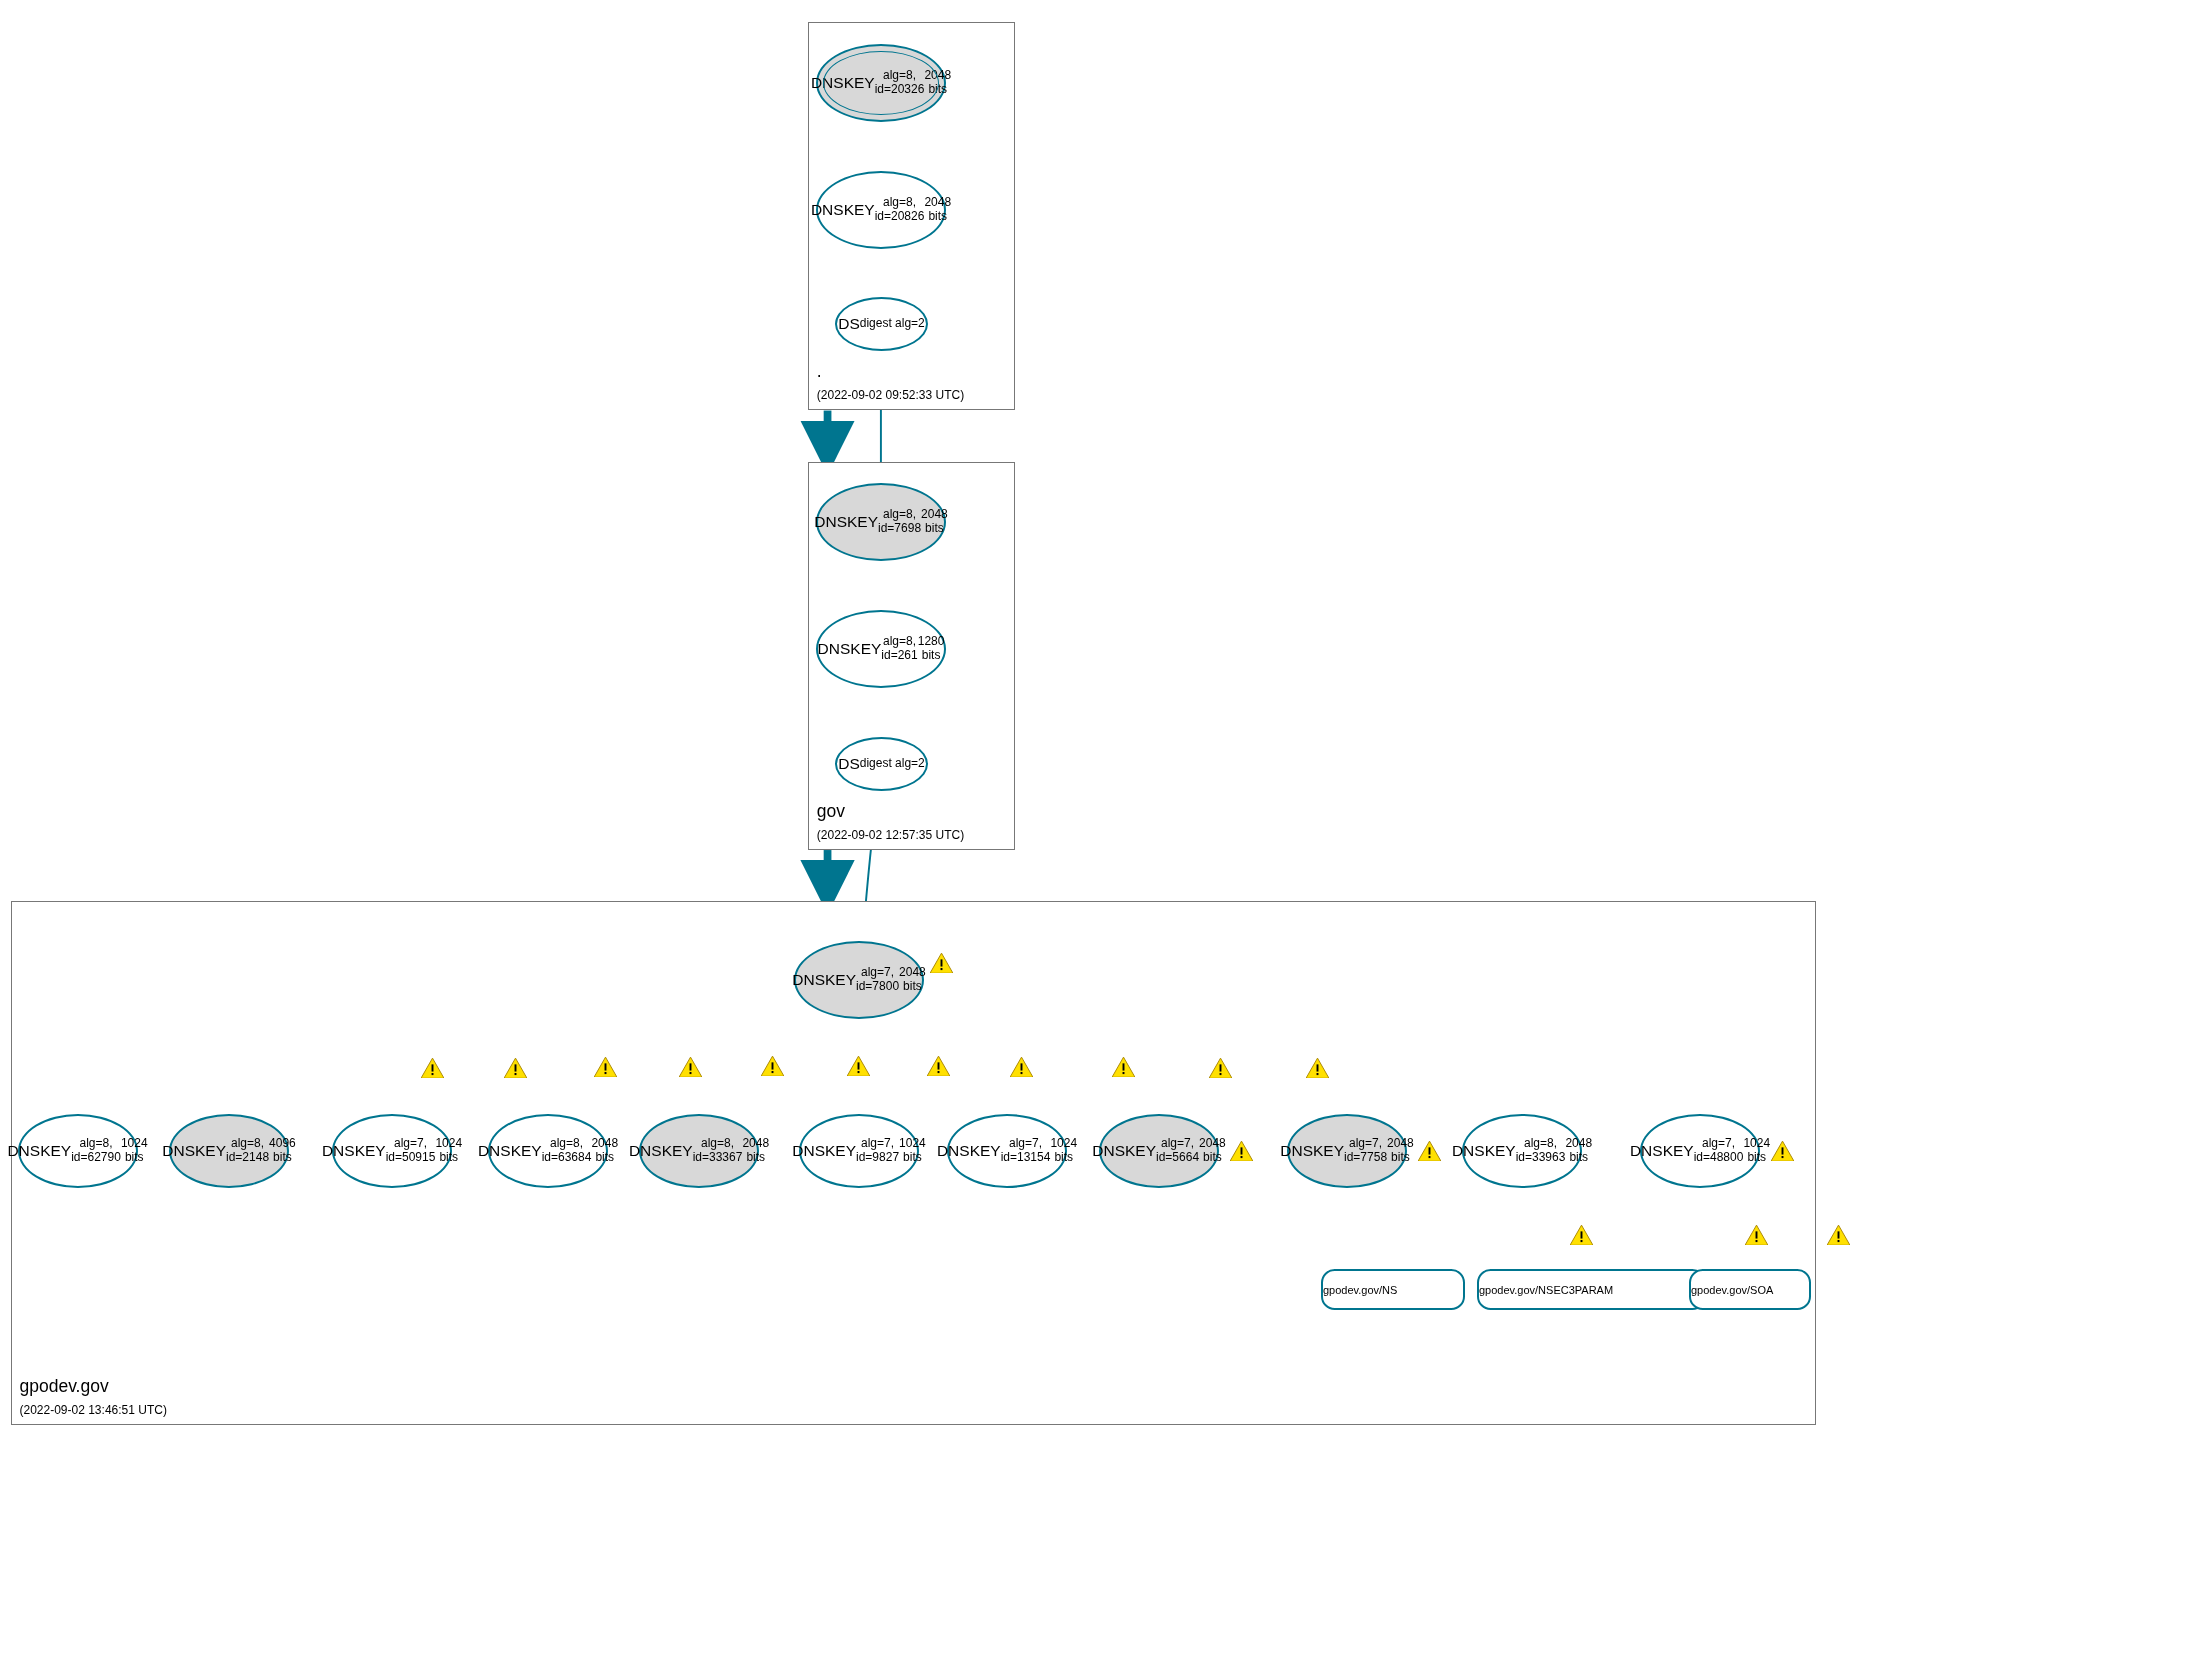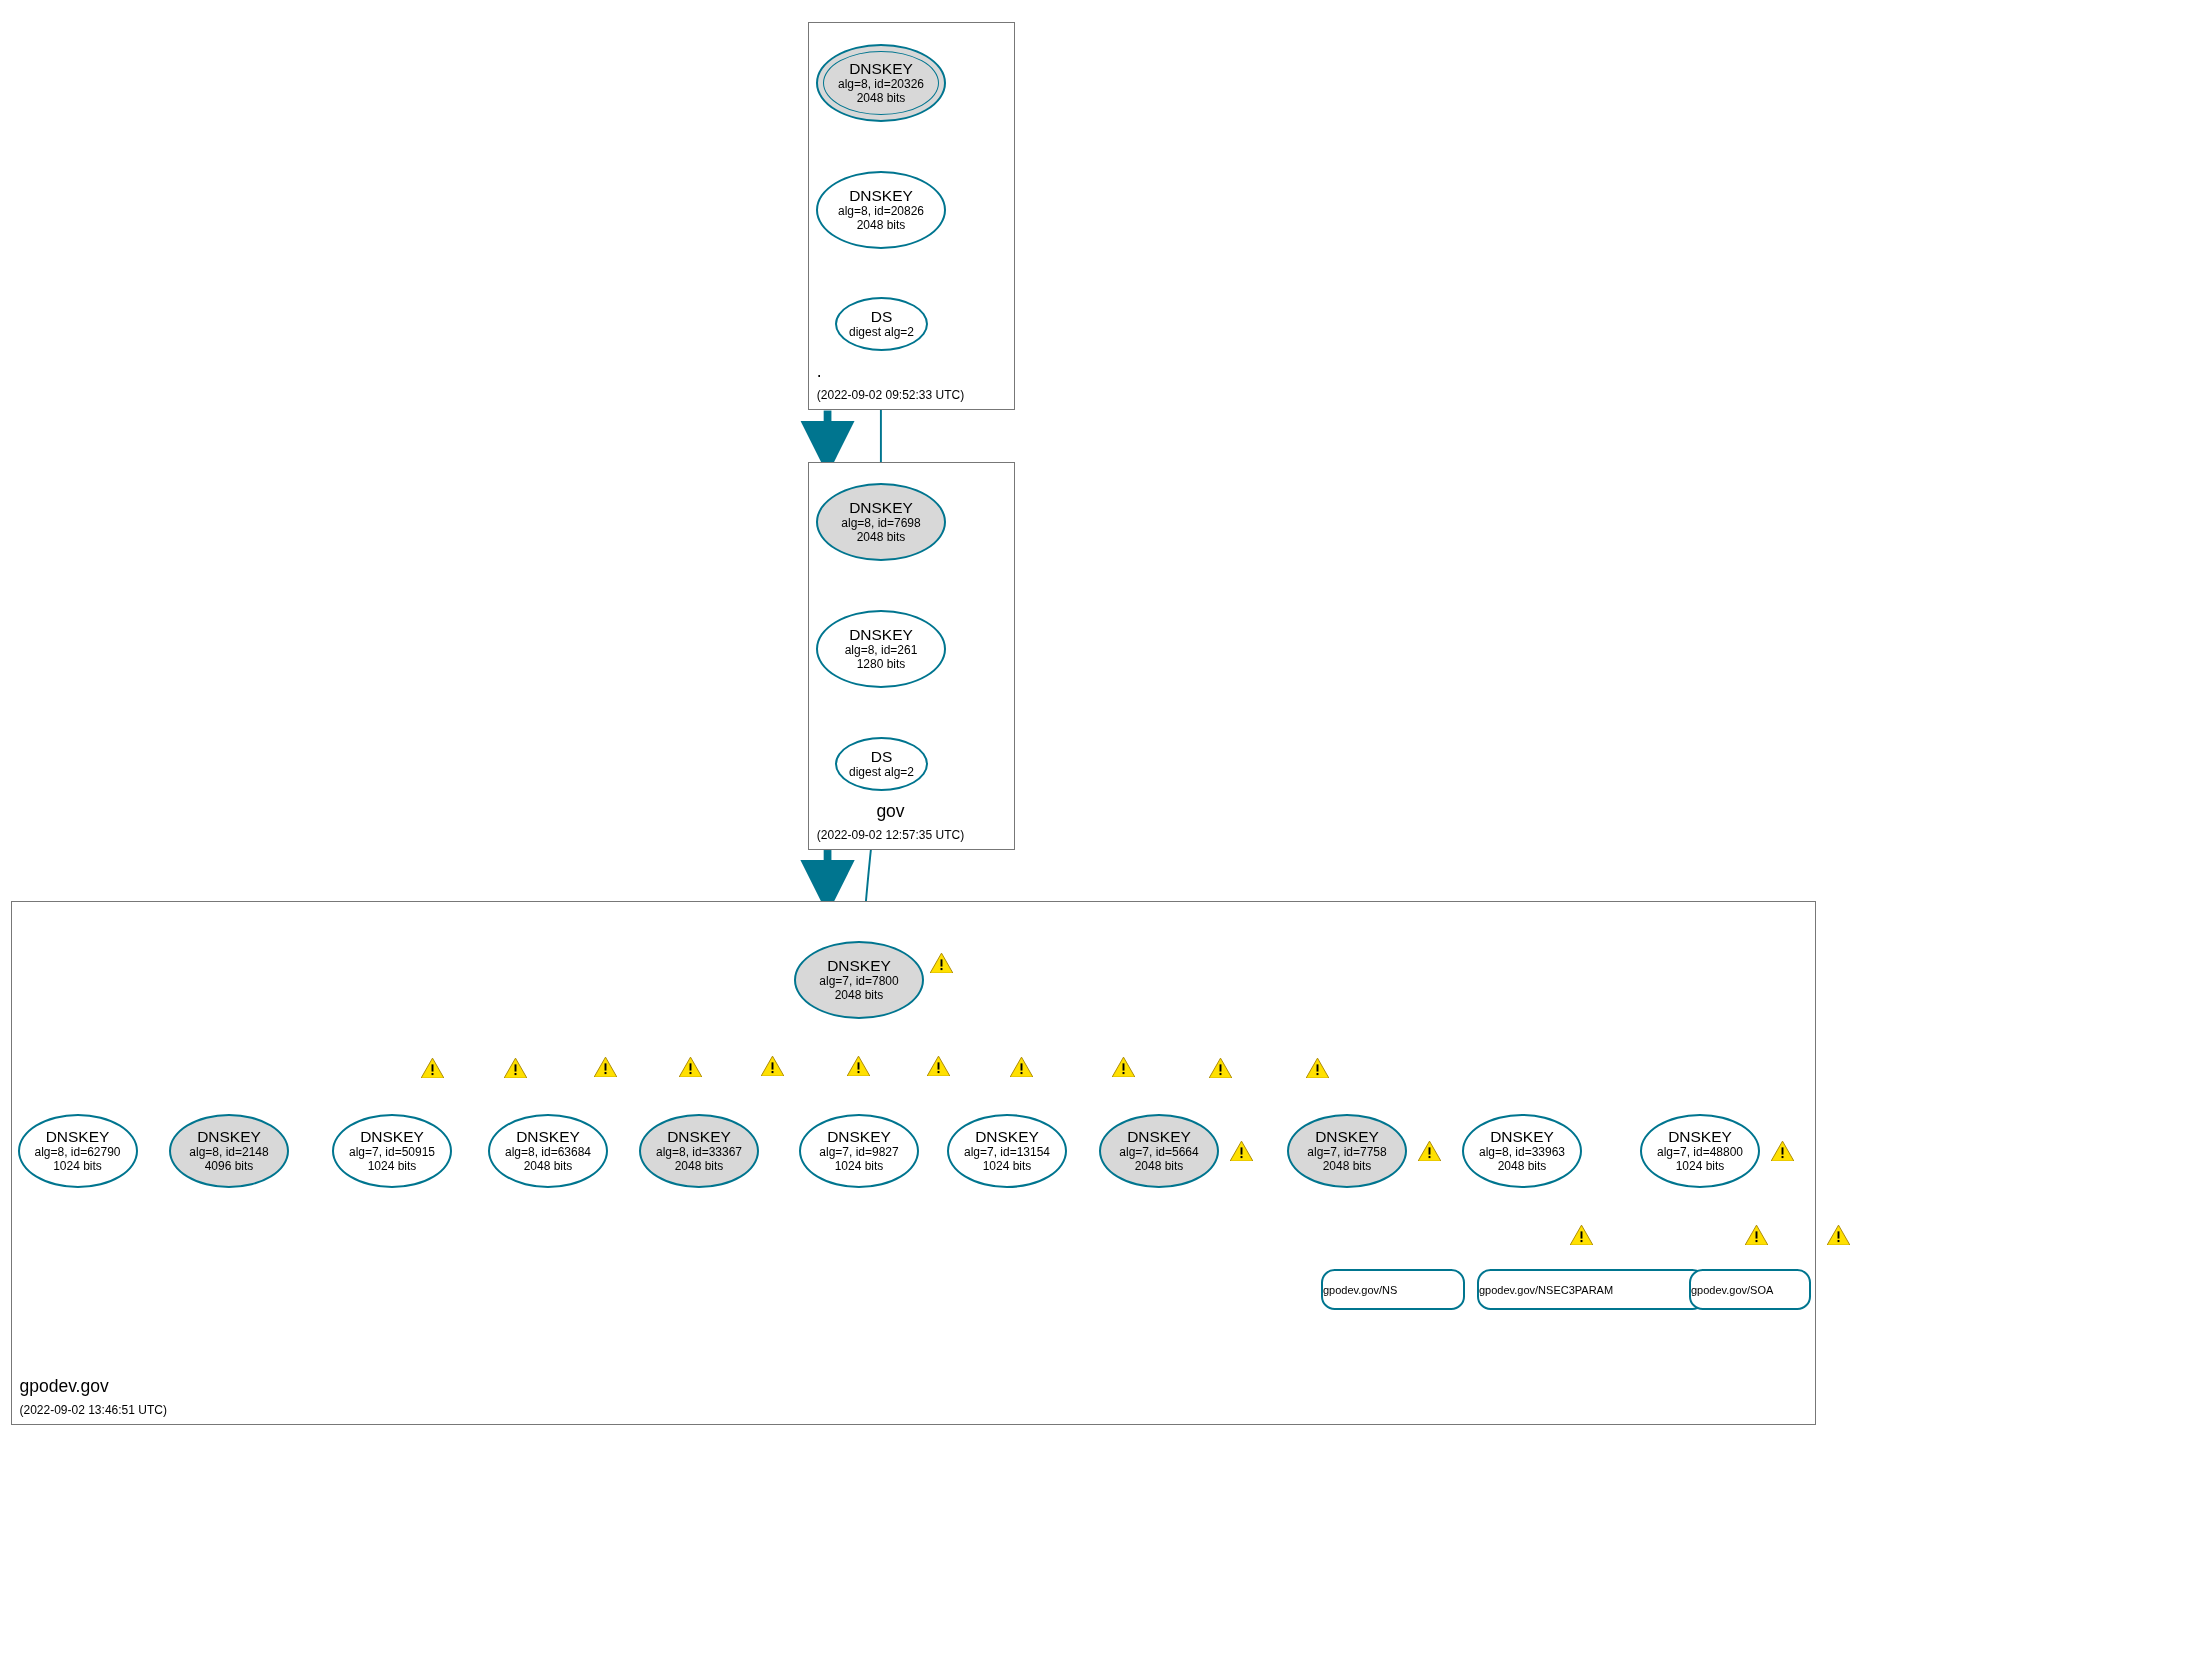--- a/index.html
+++ b/index.html
@@ -26,21 +26,21 @@
     line-height: 1.25;
   }
   .zone-label .zname { font-size: 17.5px; }
   .zone-label .zts   { font-size: 12px; }
   .node {
     position: absolute;
     border: 2.4px solid #00758f;
     border-radius: 50%;
     background: #ffffff;
     display: flex;
-    flex-direction: column;
+    flex-direction: row;
     align-items: center;
     justify-content: center;
     text-align: center;
     font-size: 13.6px;
     line-height: 1.15;
     color: #000;
     box-sizing: border-box;
   }
   .node.filled { background: #d8d8d8; }
   .node.double::after {
@@ -123,21 +123,21 @@
       <path d="M 1241.5 1165.1 C 1285 1151.1, 1285 1219, 1243.36 1205" stroke="#00758f" stroke-width="2" fill="none" marker-end="url(#arrow)"></path>
       <path d="M 1434.5 1165.1 C 1478 1151.1, 1478 1219, 1436.36 1205" stroke="#00758f" stroke-width="2" fill="none" marker-end="url(#arrow)"></path>
       <path d="M 1798.5 1165.1 C 1842 1151.1, 1842 1219, 1800.36 1205" stroke="#00758f" stroke-width="2" fill="none" marker-end="url(#arrow)"></path>
     </g>
 </svg>
 
 <div id="zone-layer">
     <div class="zone" style="left: 808px; top: 22px; width: 207px; height: 388px;">
       <div class="zone-label"><span class="zname">.</span><br><span class="zts">(2022-09-02 09:52:33 UTC)</span></div>
     </div>
-    <div class="zone" style="left: 808px; top: 462px; width: 207px; height: 388px; text-align: center;">
+    <div class="zone" style="left: 808px; top: 462px; width: 207px; height: 388px;">
       <div class="zone-label"><span class="zname">gov</span><br><span class="zts">(2022-09-02 12:57:35 UTC)</span></div>
     </div>
     <div class="zone" style="left: 10.7px; top: 901px; width: 1805px; height: 524px;">
       <div class="zone-label"><span class="zname">gpodev.gov</span><br><span class="zts">(2022-09-02 13:46:51 UTC)</span></div>
     </div>
   </div>
 <div id="node-layer">
     <div class="node filled double" style="left: 816px; top: 44px; width: 130px; height: 78px;">
       <span class="t1">DNSKEY</span>
       <span class="t2">alg=8, id=20326</span>

